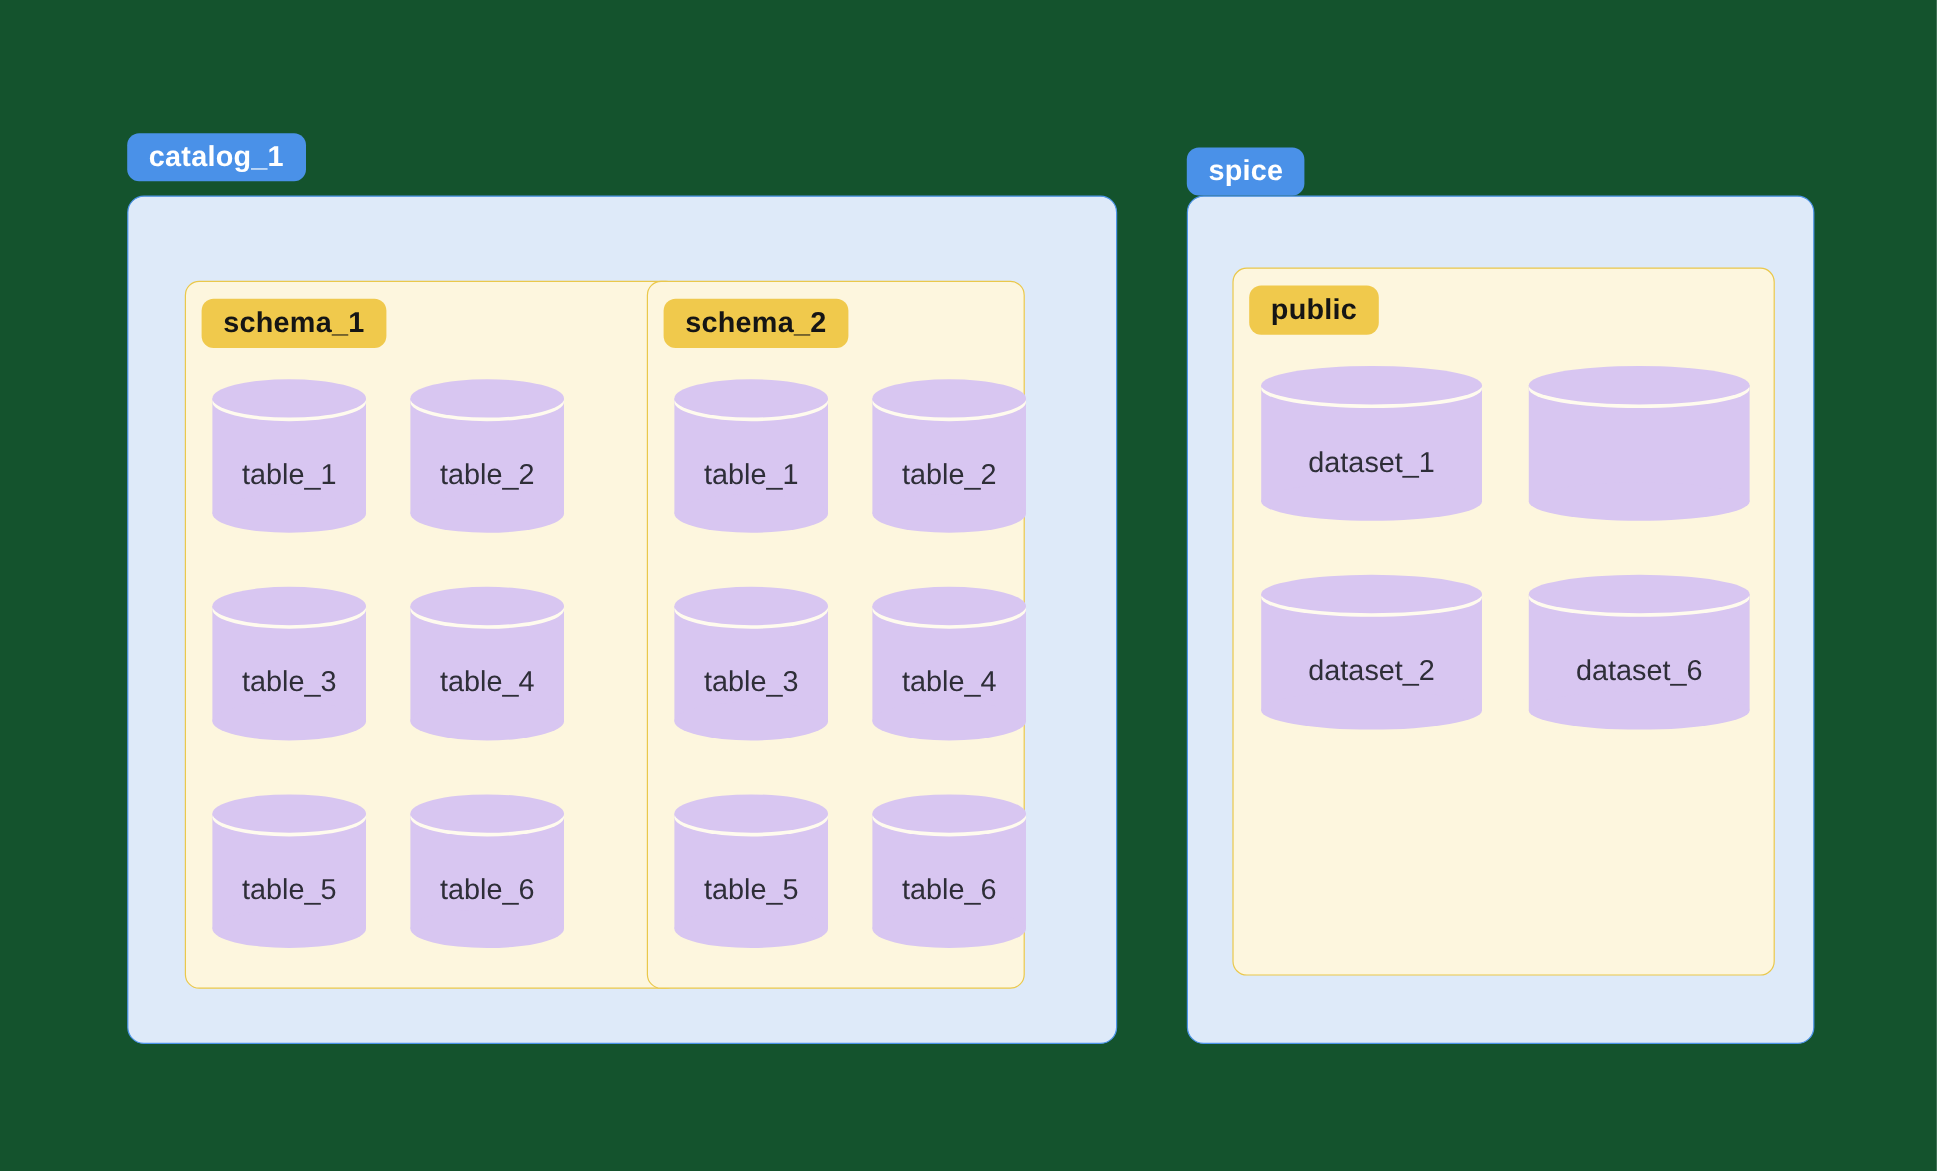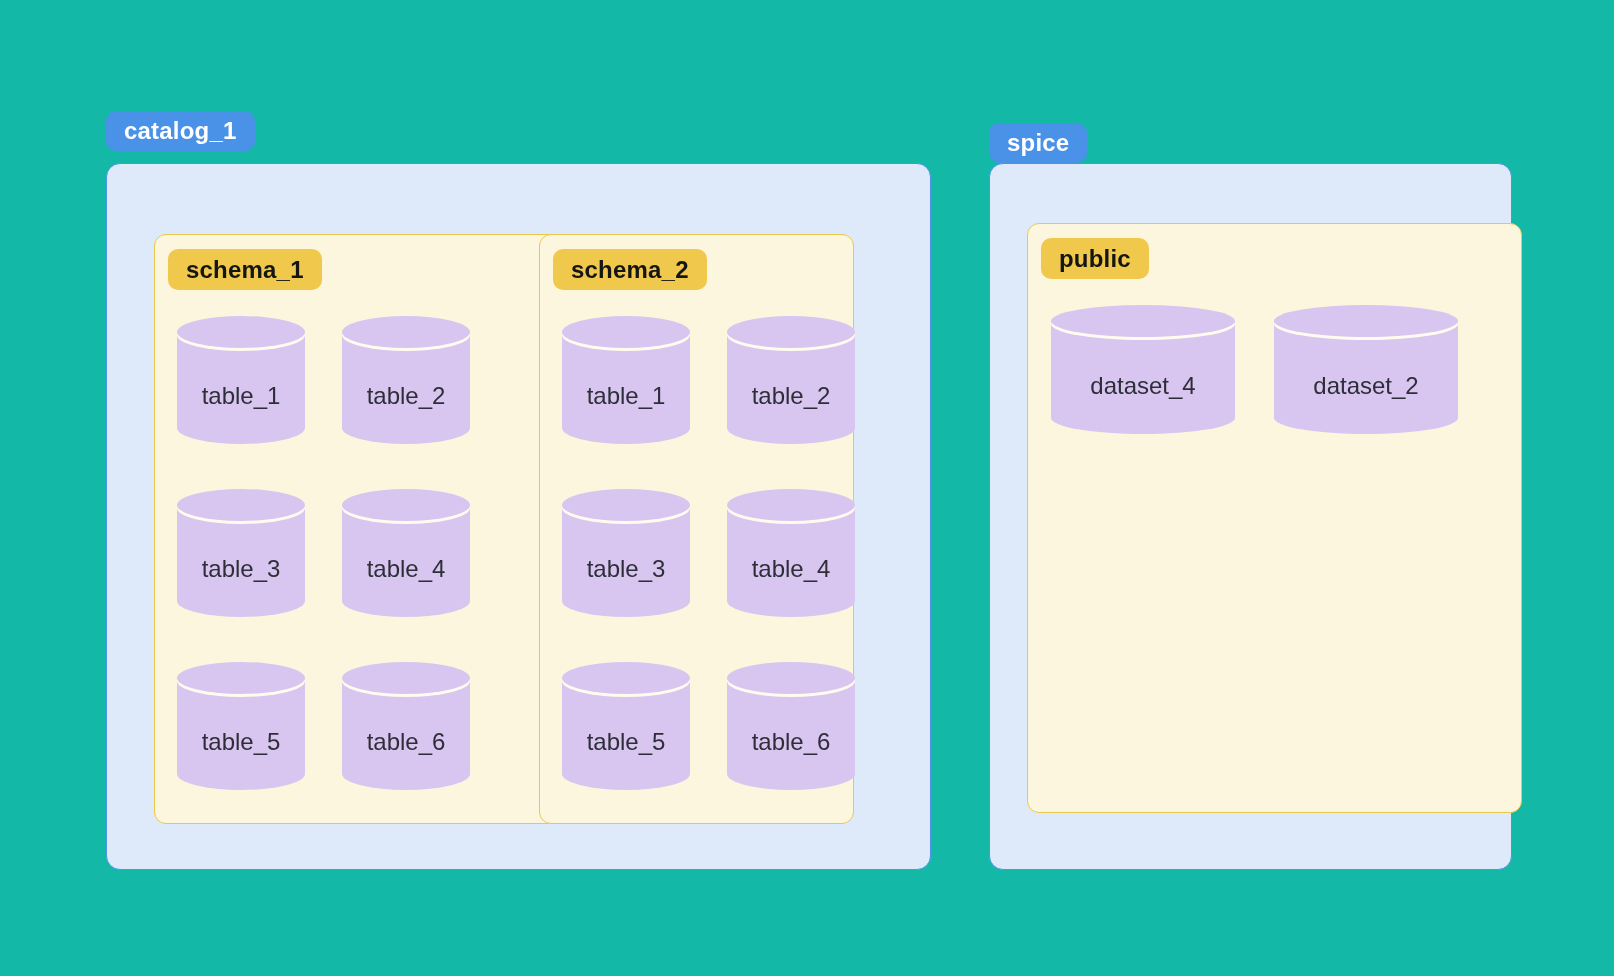--- a/index.html
+++ b/index.html
@@ -13,21 +13,21 @@
     --arc:#FFFBEE;
     --label_text:#2E2E38;
     --badge_dark_text:#151515;
   }
   *{margin:0;padding:0;box-sizing:border-box;}
   html,body{background:#ffffff;}
   body{
     width:1614px;height:976px;position:relative;overflow:hidden;
     font-family:"Liberation Sans","DejaVu Sans",sans-serif;
   }
-  .canvas{position:absolute;inset:0;background:#14b8a6;}
+  .canvas{position:absolute;inset:0;background:#14532d;}
 
   
   .badge{
     display:inline-flex;align-items:center;justify-content:center;
     height:40px;padding:0 18px;border-radius:10px;
     font-size:24px;font-weight:bold;letter-spacing:0.2px;white-space:nowrap;
   }
   .badge.blue{background:var(--blue_badge);color:#ffffff;}
   .badge.yellow{
     position:absolute;left:13px;top:14px;height:41px;
@@ -51,21 +51,21 @@
   .schema-box{
     position:absolute;
     background:var(--cream_fill);
     border:1.5px solid var(--gold_border);
     border-radius:12px;
     --cw:128px;--ch:128px;--cgap:37px;--rgap:45px;--gl:22px;
   }
   .schema-box.a{left:47px;top:70px;width:413px;height:590px;}
   .schema-box.b{left:432px;top:70px;width:315px;height:590px;}
   .schema-box.public{
-    left:37px;top:59px;width:495px;height:590px;
+    left:37px;top:59px;width:452px;height:590px;
     --cw:184px;--ch:129px;--cgap:39px;--rgap:45px;--gl:23px;
   }
 
   
   .cyl-grid{
     position:absolute;left:var(--gl);top:81px;
     display:grid;
     grid-template-columns:repeat(2,var(--cw));
     column-gap:var(--cgap);row-gap:var(--rgap);
   }
@@ -169,24 +169,31 @@
     <span class="badge blue">spice</span>
   </div>
 
   <div class="blue-container right">
 
     <div class="schema-box public">
       <span class="badge yellow">public</span>
       <div class="cyl-grid">
         <div class="cyl">
             <span class="cyl-body"></span>
-            <span class="cyl-label">dataset_4</span>
+            <span class="cyl-label">dataset_1</span>
+          </div>
+        <div class="cyl">
+            <span class="cyl-body"></span>
           </div>
         <div class="cyl">
             <span class="cyl-body"></span>
             <span class="cyl-label">dataset_2</span>
+          </div>
+        <div class="cyl">
+            <span class="cyl-body"></span>
+            <span class="cyl-label">dataset_6</span>
           </div>
       </div>
     </div>
 
   </div>
 
 </div>
 
 </body></html>

